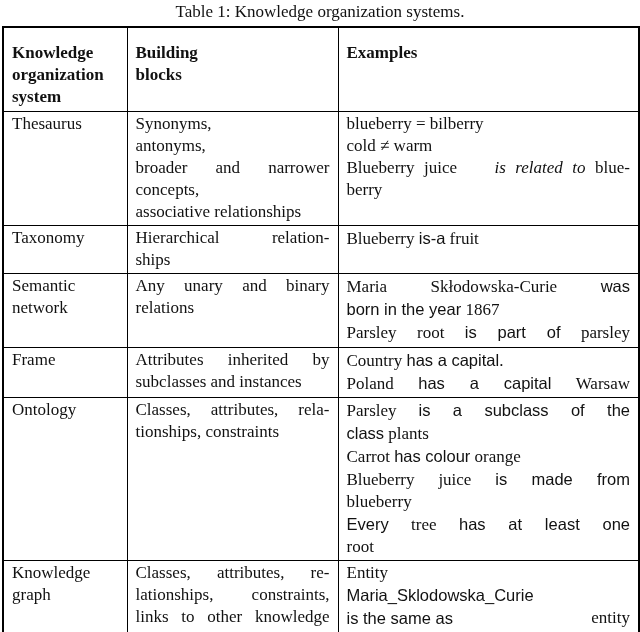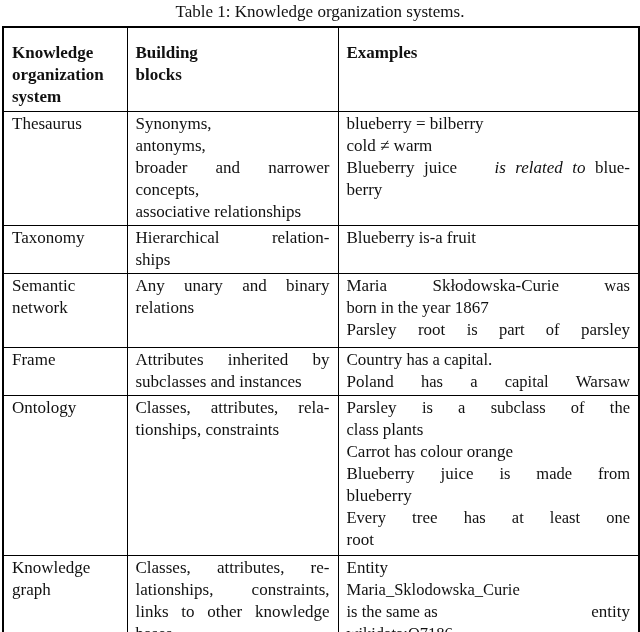--- a/index.html
+++ b/index.html
@@ -51,21 +51,21 @@
   .jl {
     text-align: justify;
     text-align-last: justify;
   }
   .between {
     display: flex;
     justify-content: space-between;
     gap: 23px;
   }
   .mono {
-    font-family: Liberation Serif, serif;
+    font-family: Liberation Sans, sans-serif;
     font-size: 16.5px;
   }
   .it { font-style: italic; margin-left: 28px; }
 </style>
 </head>
 <body>
 
 <div class="caption">Table 1: Knowledge organization systems.</div>
 
 <table class="kos">

